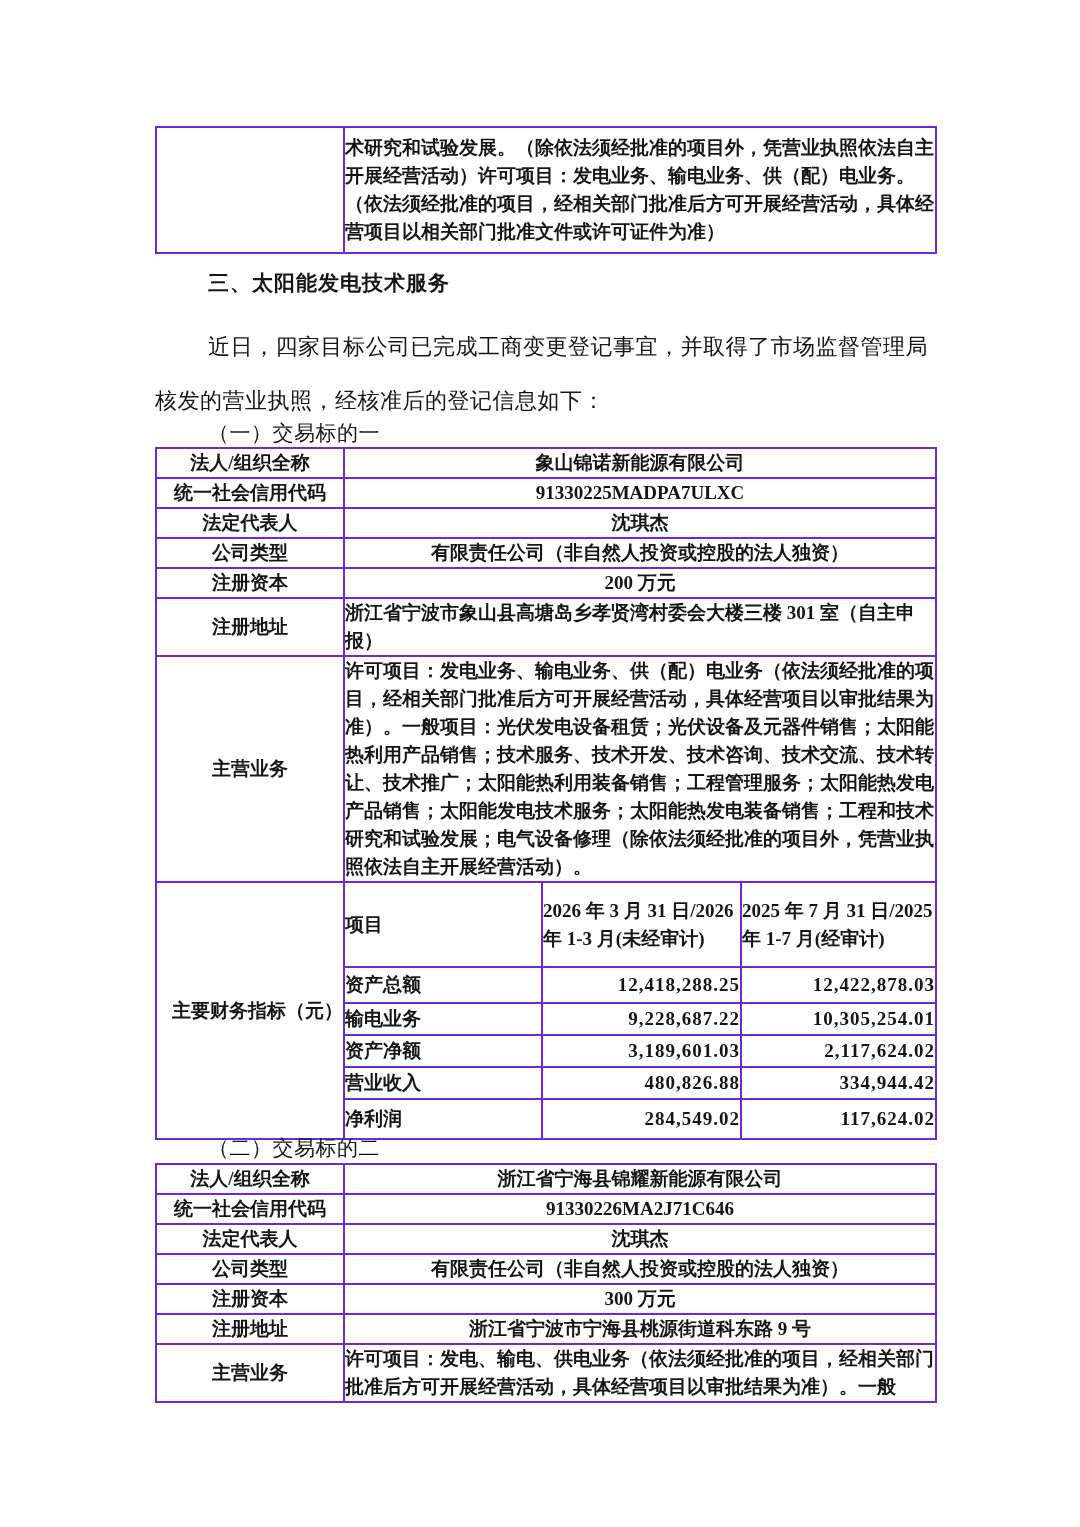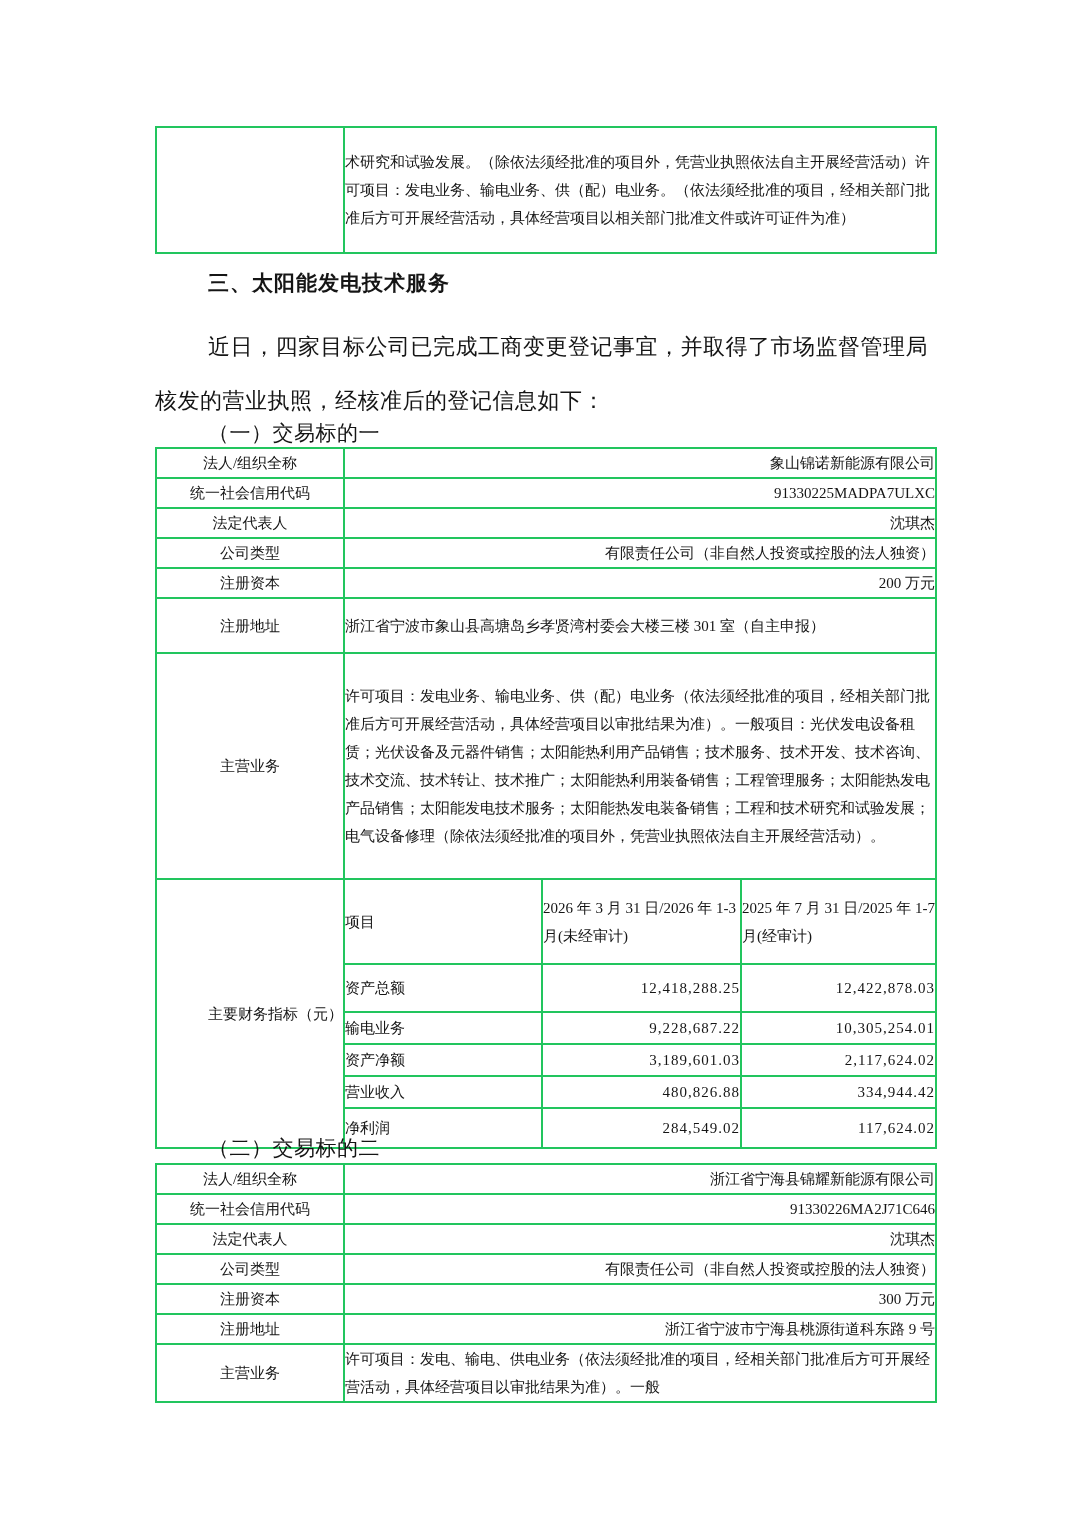--- a/index.html
+++ b/index.html
@@ -32,28 +32,29 @@
   table.doc {
     border-collapse:collapse; table-layout:fixed;
     position:absolute; left:155px; width:780px;
     background:#fff;
   }
   #frag-table { top:126px; }
   #table1 { top:447px; }
   #table2 { top:1163px; }
 
   table.doc td {
-    border:2px solid #22c55e;
-    font-size:15px; line-height:28px;
+    border:2px solid #6d28d9;
+    font-size:19px; line-height:28px;
     vertical-align:middle;
     overflow:hidden;
     padding:0;
+    font-weight:bold;
   }
   td.lbl { text-align:center; padding:0 4px; }
-  td.val { text-align:right; padding:1px 8px 1px 12px; }
+  td.val { text-align:center; padding:1px 8px 1px 12px; }
   td.wrap { line-height:27.6px; padding:1px 8px 1px 12px; }
   td.finlbl { text-align:right; padding:0 4px 0 8px; line-height:28px; }
   td.item { text-align:left; padding:0 8px 0 12px; }
   td.num { text-align:right; padding:0 12px 0 4px; letter-spacing:1px; }
   td.hdr { text-align:left; padding:1px 6px 1px 10px; line-height:28px; }
 </style>
 </head>
 <body>
 
 <table class="doc" id="frag-table">
@@ -110,21 +111,21 @@
   <tr style="height:226px">
     <td class="lbl">主营业务</td>
     <td class="wrap" colspan="3">许可项目：发电业务、输电业务、供（配）电业务（依法须经批准的项目，经相关部门批准后方可开展经营活动，具体经营项目以审批结果为准）。一般项目：光伏发电设备租赁；光伏设备及元器件销售；太阳能热利用产品销售；技术服务、技术开发、技术咨询、技术交流、技术转让、技术推广；太阳能热利用装备销售；工程管理服务；太阳能热发电产品销售；太阳能发电技术服务；太阳能热发电装备销售；工程和技术研究和试验发展；电气设备修理（除依法须经批准的项目外，凭营业执照依法自主开展经营活动）。</td>
   </tr>
   <tr style="height:85px">
     <td class="finlbl" rowspan="6">主要财务指标（元）</td>
     <td class="hdr">项目</td>
     <td class="hdr">2026 年 3 月 31 日/2026 年 1-3 月(未经审计)</td>
     <td class="hdr">2025 年 7 月 31 日/2025 年 1-7 月(经审计)</td>
   </tr>
-  <tr style="height:48px">
+  <tr style="height:36px">
     <td class="item">资产总额</td>
     <td class="num">12,418,288.25</td>
     <td class="num">12,422,878.03</td>
   </tr>
   <tr style="height:32px">
     <td class="item">输电业务</td>
     <td class="num">9,228,687.22</td>
     <td class="num">10,305,254.01</td>
   </tr>
   <tr style="height:32px">

